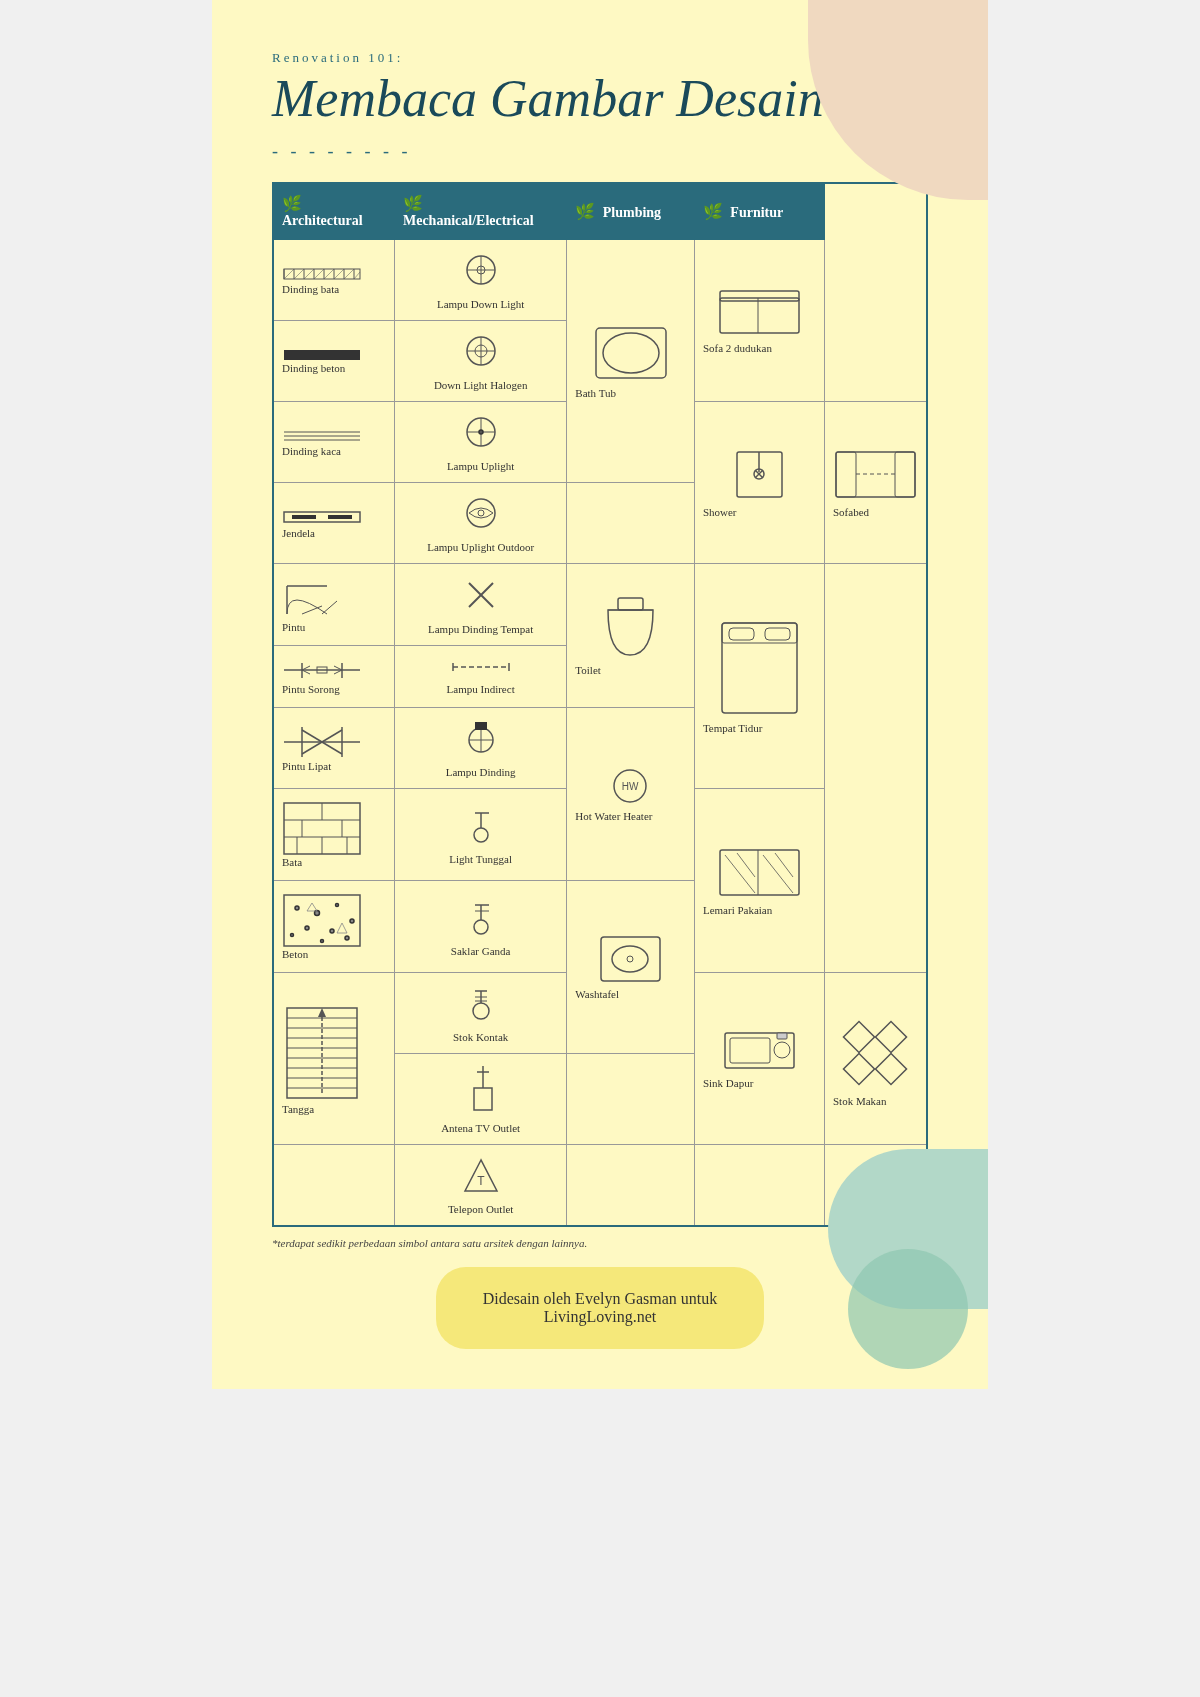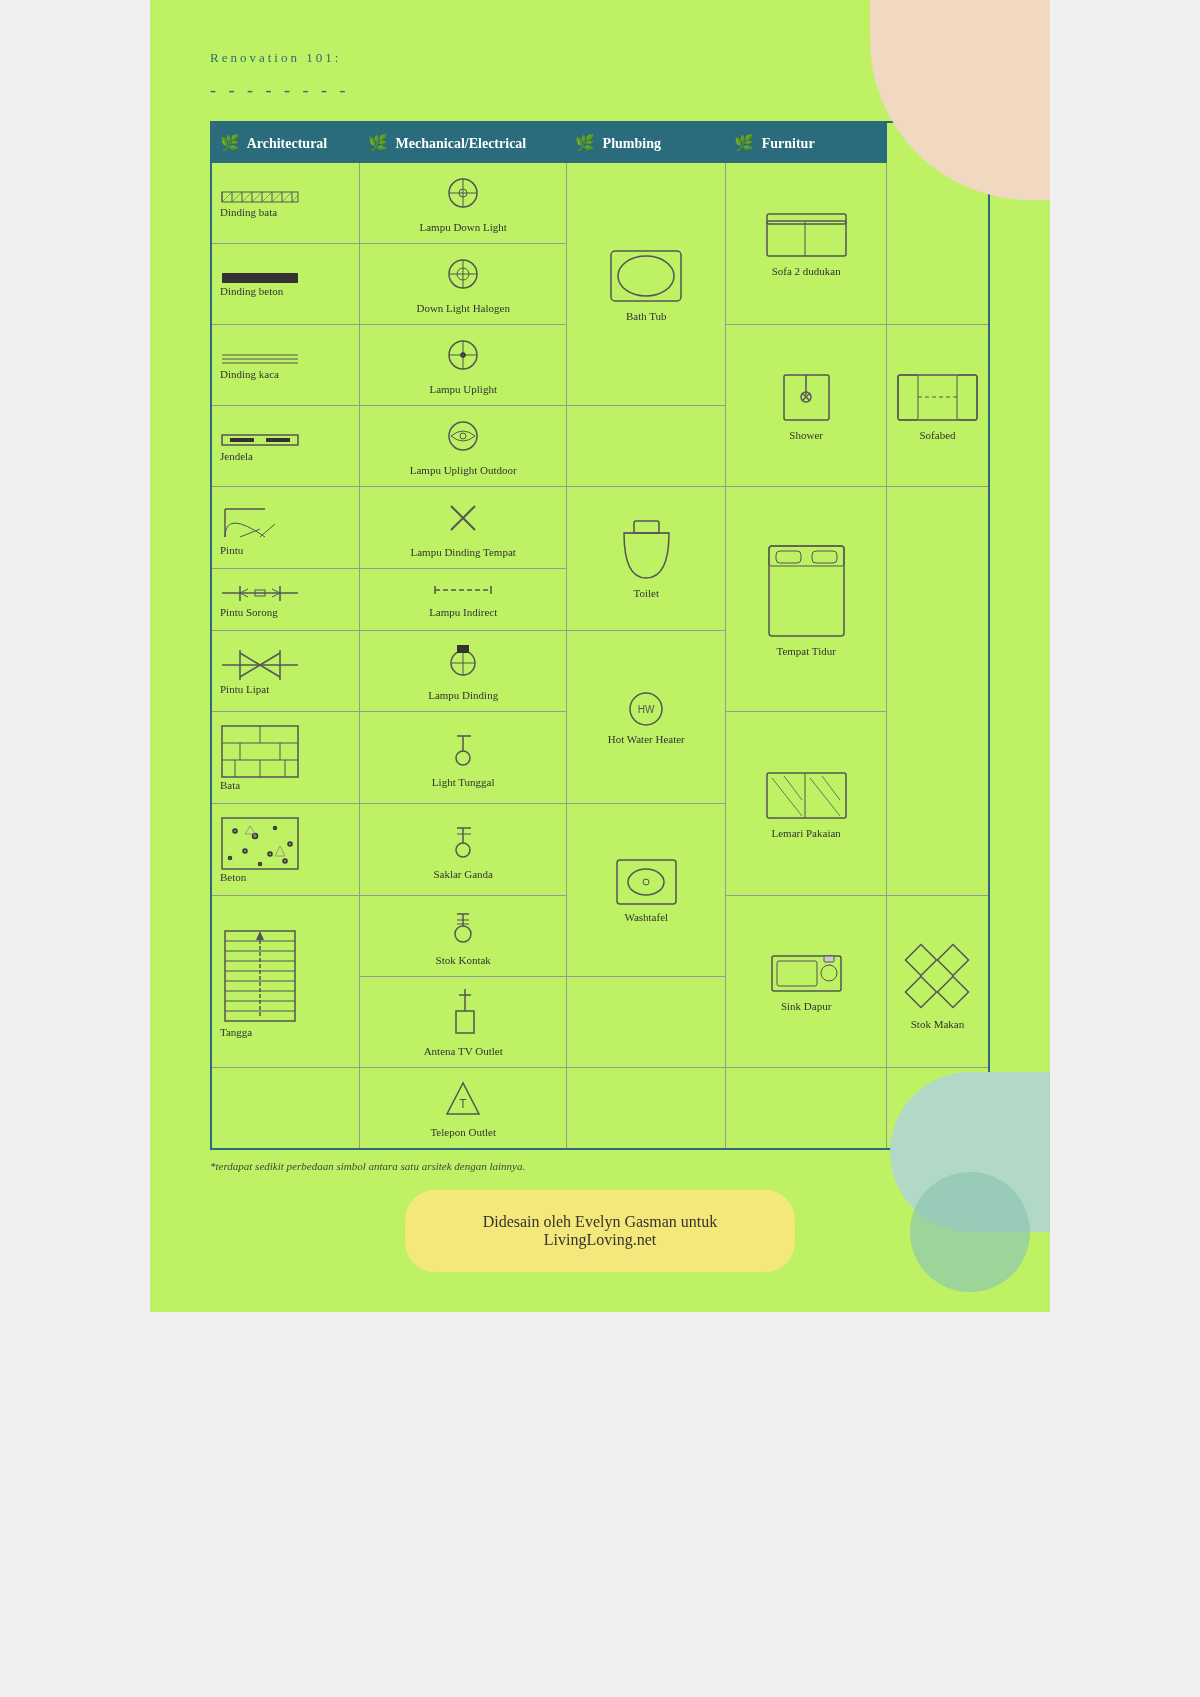--- a/index.html
+++ b/index.html
@@ -5,23 +5,23 @@
     * { box-sizing: border-box; margin: 0; padding: 0; }
     body {
       background: #f0f0f0;
       display: flex;
       justify-content: center;
       align-items: flex-start;
       font-family: 'Georgia', serif;
       min-height: 100vh;
     }
     .page {
-      width: 900px;
+      width: 776px;
       min-height: 1300px;
-      background: #bef264;
+      background: #fef9c3;
       position: relative;
       overflow: hidden;
       padding: 40px 60px 40px 60px;
     }
     
     .blob-top-right {
       position: absolute;
       top: 0; right: 0;
       width: 180px; height: 200px;
       background: #f0d9c0;
@@ -151,21 +151,20 @@
       display: inline-block;
       margin-left: 50%;
       transform: translateX(-50%);
     }
 
     
     .sym-svg { stroke: #333; fill: none; stroke-width: 1.5; }
 
     
     .pf-cell {
-      text-align: center;
       padding: 8px 4px;
     }
     .pf-cell svg {
       margin: 0 auto;
     }
     .pf-label {
       font-size: 11px;
       color: #333;
       margin-top: 4px;
     }
@@ -175,20 +174,21 @@
 
 <div class="page">
   
   <div class="blob-top-right"></div>
   <div class="blob-bottom-right"></div>
   <div class="blob-bottom-right-circle"></div>
 
   
   <div class="header">
     <div class="subtitle-small">Renovation 101:</div>
+    <div class="main-title">Membaca Gambar Desain</div>
     <div class="dots">- - - - - - - -</div>
   </div>
 
   
 
   
   <table class="symbol-table">
     <thead>
       <tr>
         <th class="col-arch">

